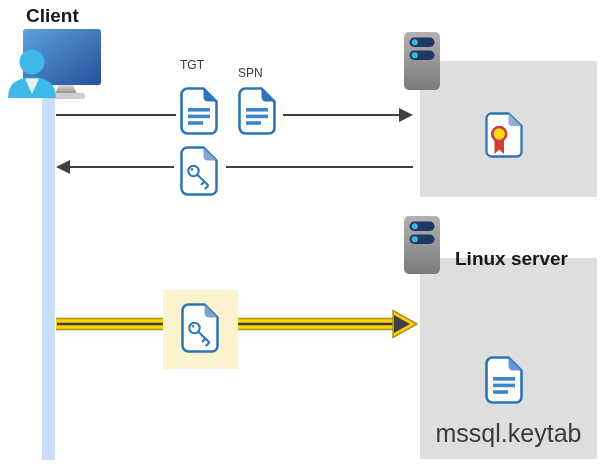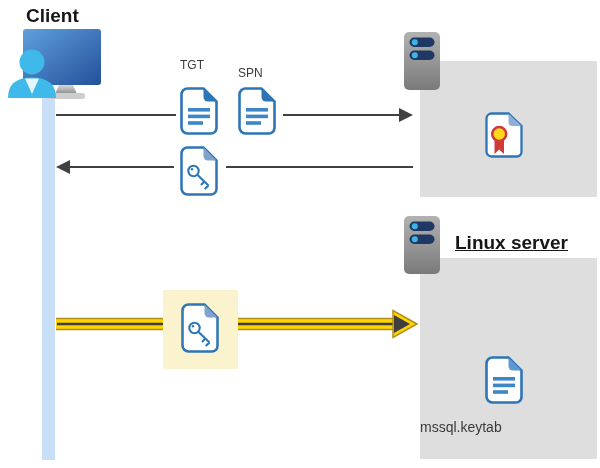--- a/index.html
+++ b/index.html
@@ -15,21 +15,21 @@
   }
   *{margin:0;padding:0;box-sizing:border-box;}
   body{font-family:"Liberation Sans","DejaVu Sans",sans-serif;background:#fff;}
   .stage{position:relative;width:600px;height:468px;background:#fff;overflow:hidden;}
   .abs{position:absolute;}
   .gray-box{background:var(--box-gray);}
   .timeline{background:var(--timeline-blue);}
   .highlight{background:var(--highlight-yellow);}
   .heading{font-weight:bold;font-size:19px;line-height:25px;color:var(--text-dark);}
   .small-label{font-size:12px;color:var(--label-gray);}
-  .file-label{font-size:14px;color:var(--label-gray);}
+  .file-label{font-size:25px;color:var(--label-gray);text-align:center;}
   svg{display:block;}
 </style>
 </head>
 <body>
 
 <div class="stage">
 
   <div class="abs gray-box" style="left:420px;top:61px;width:177px;height:136px;"></div>
   <div class="abs gray-box" style="left:420px;top:258px;width:177px;height:201px;"></div>
 
@@ -174,18 +174,18 @@
     <svg width="38" height="48" viewBox="0 0 38 48">
       <path d="M7.5 1.5 H23.5 L36.5 14.5 V41 A5.5 5.5 0 0 1 31 46.5 H7.5 A6 6 0 0 1 1.5 40.5 V7.5 A6 6 0 0 1 7.5 1.5 Z" fill="#fff" stroke="#2E75B6" stroke-width="2.6"></path>
       <path d="M23.5 1.5 V10 A4.5 4.5 0 0 0 28 14.5 H36.5 Z" fill="#5E9AD0"></path>
       <rect x="8" y="21" width="22" height="3.6" fill="#3E86C6"></rect>
       <rect x="8" y="27.6" width="22" height="3.6" fill="#3E86C6"></rect>
       <rect x="8" y="34.2" width="15" height="3.6" fill="#3E86C6"></rect>
     </svg>
   </div>
 
   <div class="abs heading" style="left:26px;top:3px;">Client</div>
-  <div class="abs heading" style="left:455px;top:230px;white-space:nowrap;text-decoration:underline;">Linux server</div>
+  <div class="abs heading" style="left:455px;top:246px;white-space:nowrap;">Linux server</div>
   <div class="abs small-label" style="left:180px;top:58px;width:38px;">TGT</div>
   <div class="abs small-label" style="left:238px;top:66px;width:38px;">SPN</div>
   <div class="abs file-label" style="left:420px;top:419px;width:177px;">mssql.keytab</div>
 
 </div>
 
 </body></html>

